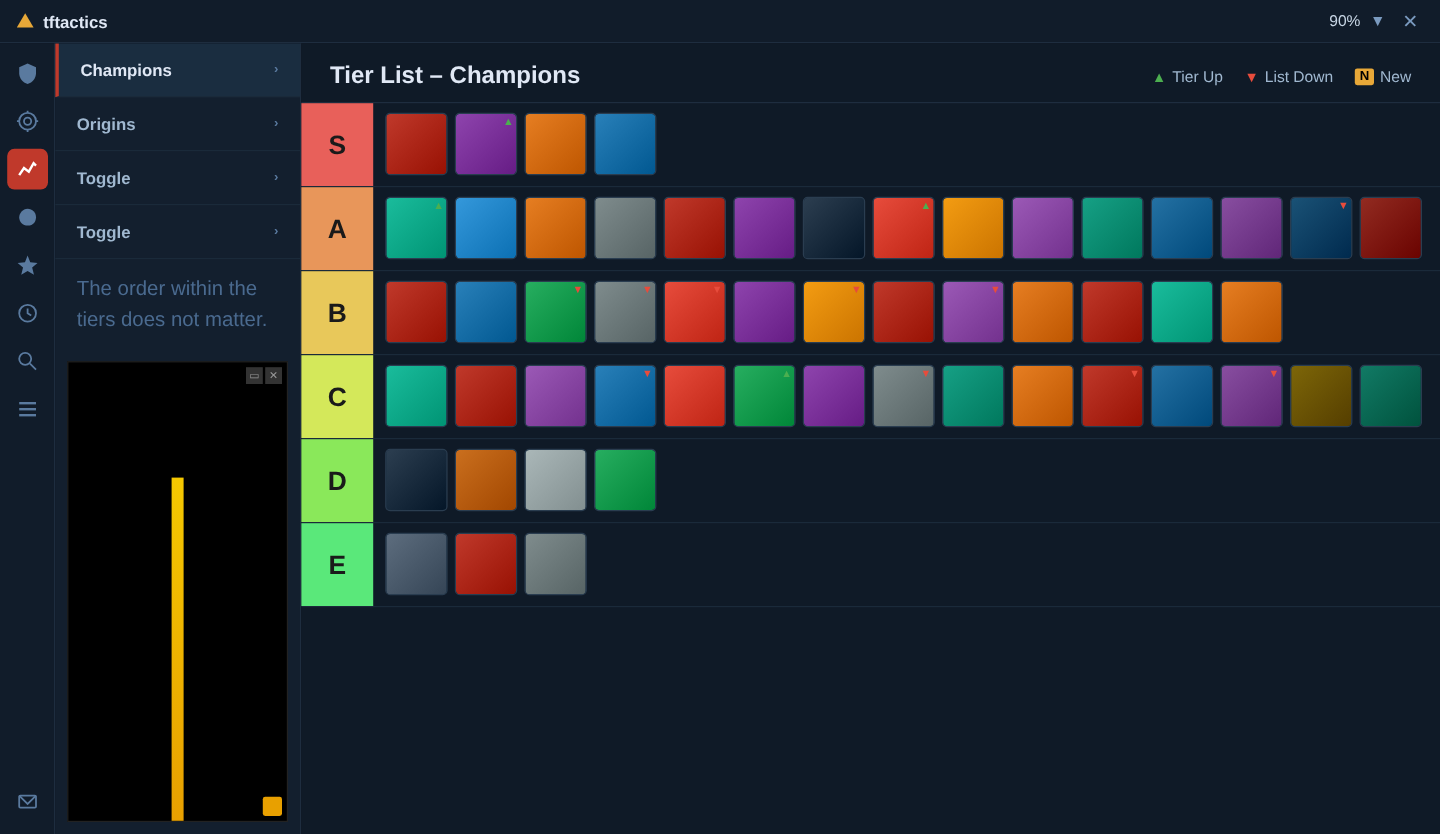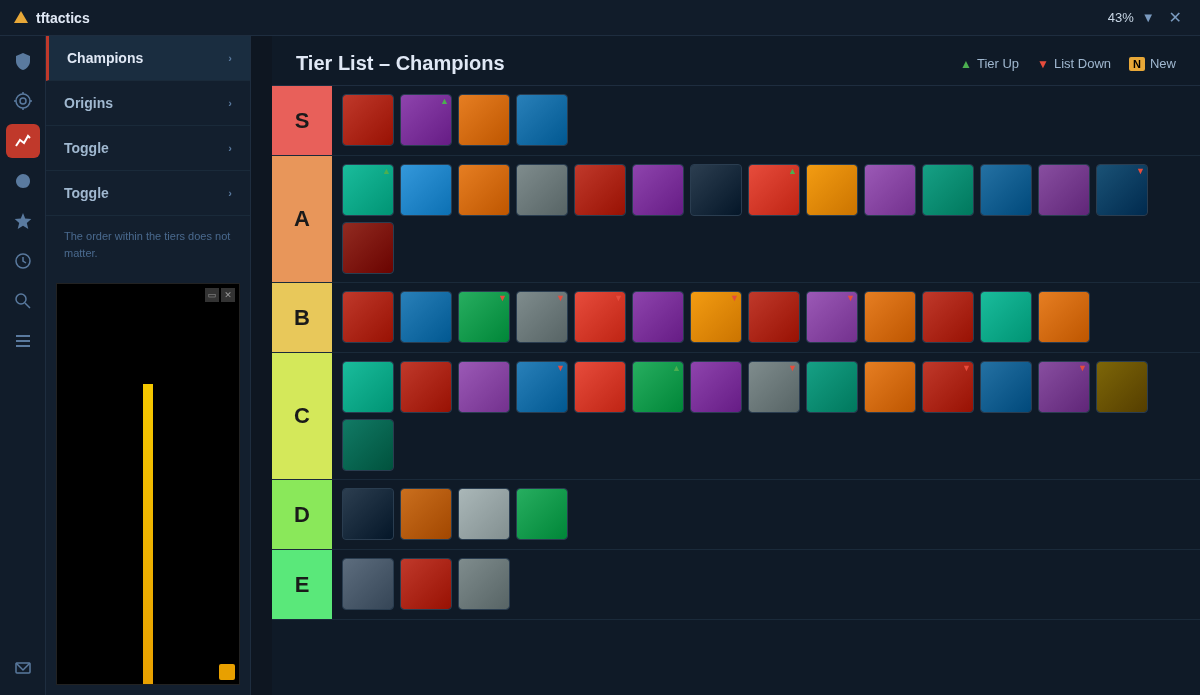--- a/index.html
+++ b/index.html
@@ -115,21 +115,21 @@
       padding: 14px 18px;
       font-size: 14px;
       font-weight: 600;
       color: #a0b8d0;
       cursor: pointer;
       border-bottom: 1px solid #1a2a3a;
     }
     .nav-item.active { background: #1a2d40; color: #e0e8f5; border-left: 3px solid #c0392b; }
     .nav-item .chevron { color: #5a7a9f; font-size: 11px; }
     .nav-note {
-      font-size: 11px;
+      font-size: 17px;
       color: #4a6a8f;
       padding: 12px 18px;
       line-height: 1.5;
     }
     .ad-box {
       margin: 10px;
       background: #000;
       flex: 1;
       min-height: 200px;
       position: relative;
@@ -171,21 +171,20 @@
       color: #999;
       cursor: pointer;
     }
 
     
     .content {
       flex: 1;
       overflow-y: auto;
       background: #0f1a27;
       padding: 0;
-      margin-left: 21px;
     }
 
     
     .tier-header {
       display: flex;
       align-items: center;
       justify-content: space-between;
       padding: 16px 24px 10px;
       border-bottom: 1px solid #1e2d3f;
     }
@@ -301,21 +300,21 @@
 <body>
 
 <div class="topbar">
   <div class="topbar-logo">
     <svg class="topbar-logo-icon" viewBox="0 0 18 18" fill="#e8a838">
       <polygon points="9,2 16,14 2,14"></polygon>
     </svg>
     <span>tftactics</span>
   </div>
   <div class="topbar-right">
-    <span>43%</span>
+    <span>90%</span>
     <span style="cursor:pointer;color:#7a9abf;">▼</span>
     <button class="close-btn">✕</button>
   </div>
 </div>
 
 <div class="main">
 
   <div class="icon-sidebar">
     <div class="icon-btn" title="Shield">
       <svg width="18" height="18" viewBox="0 0 18 18" fill="#5a7a9f">

